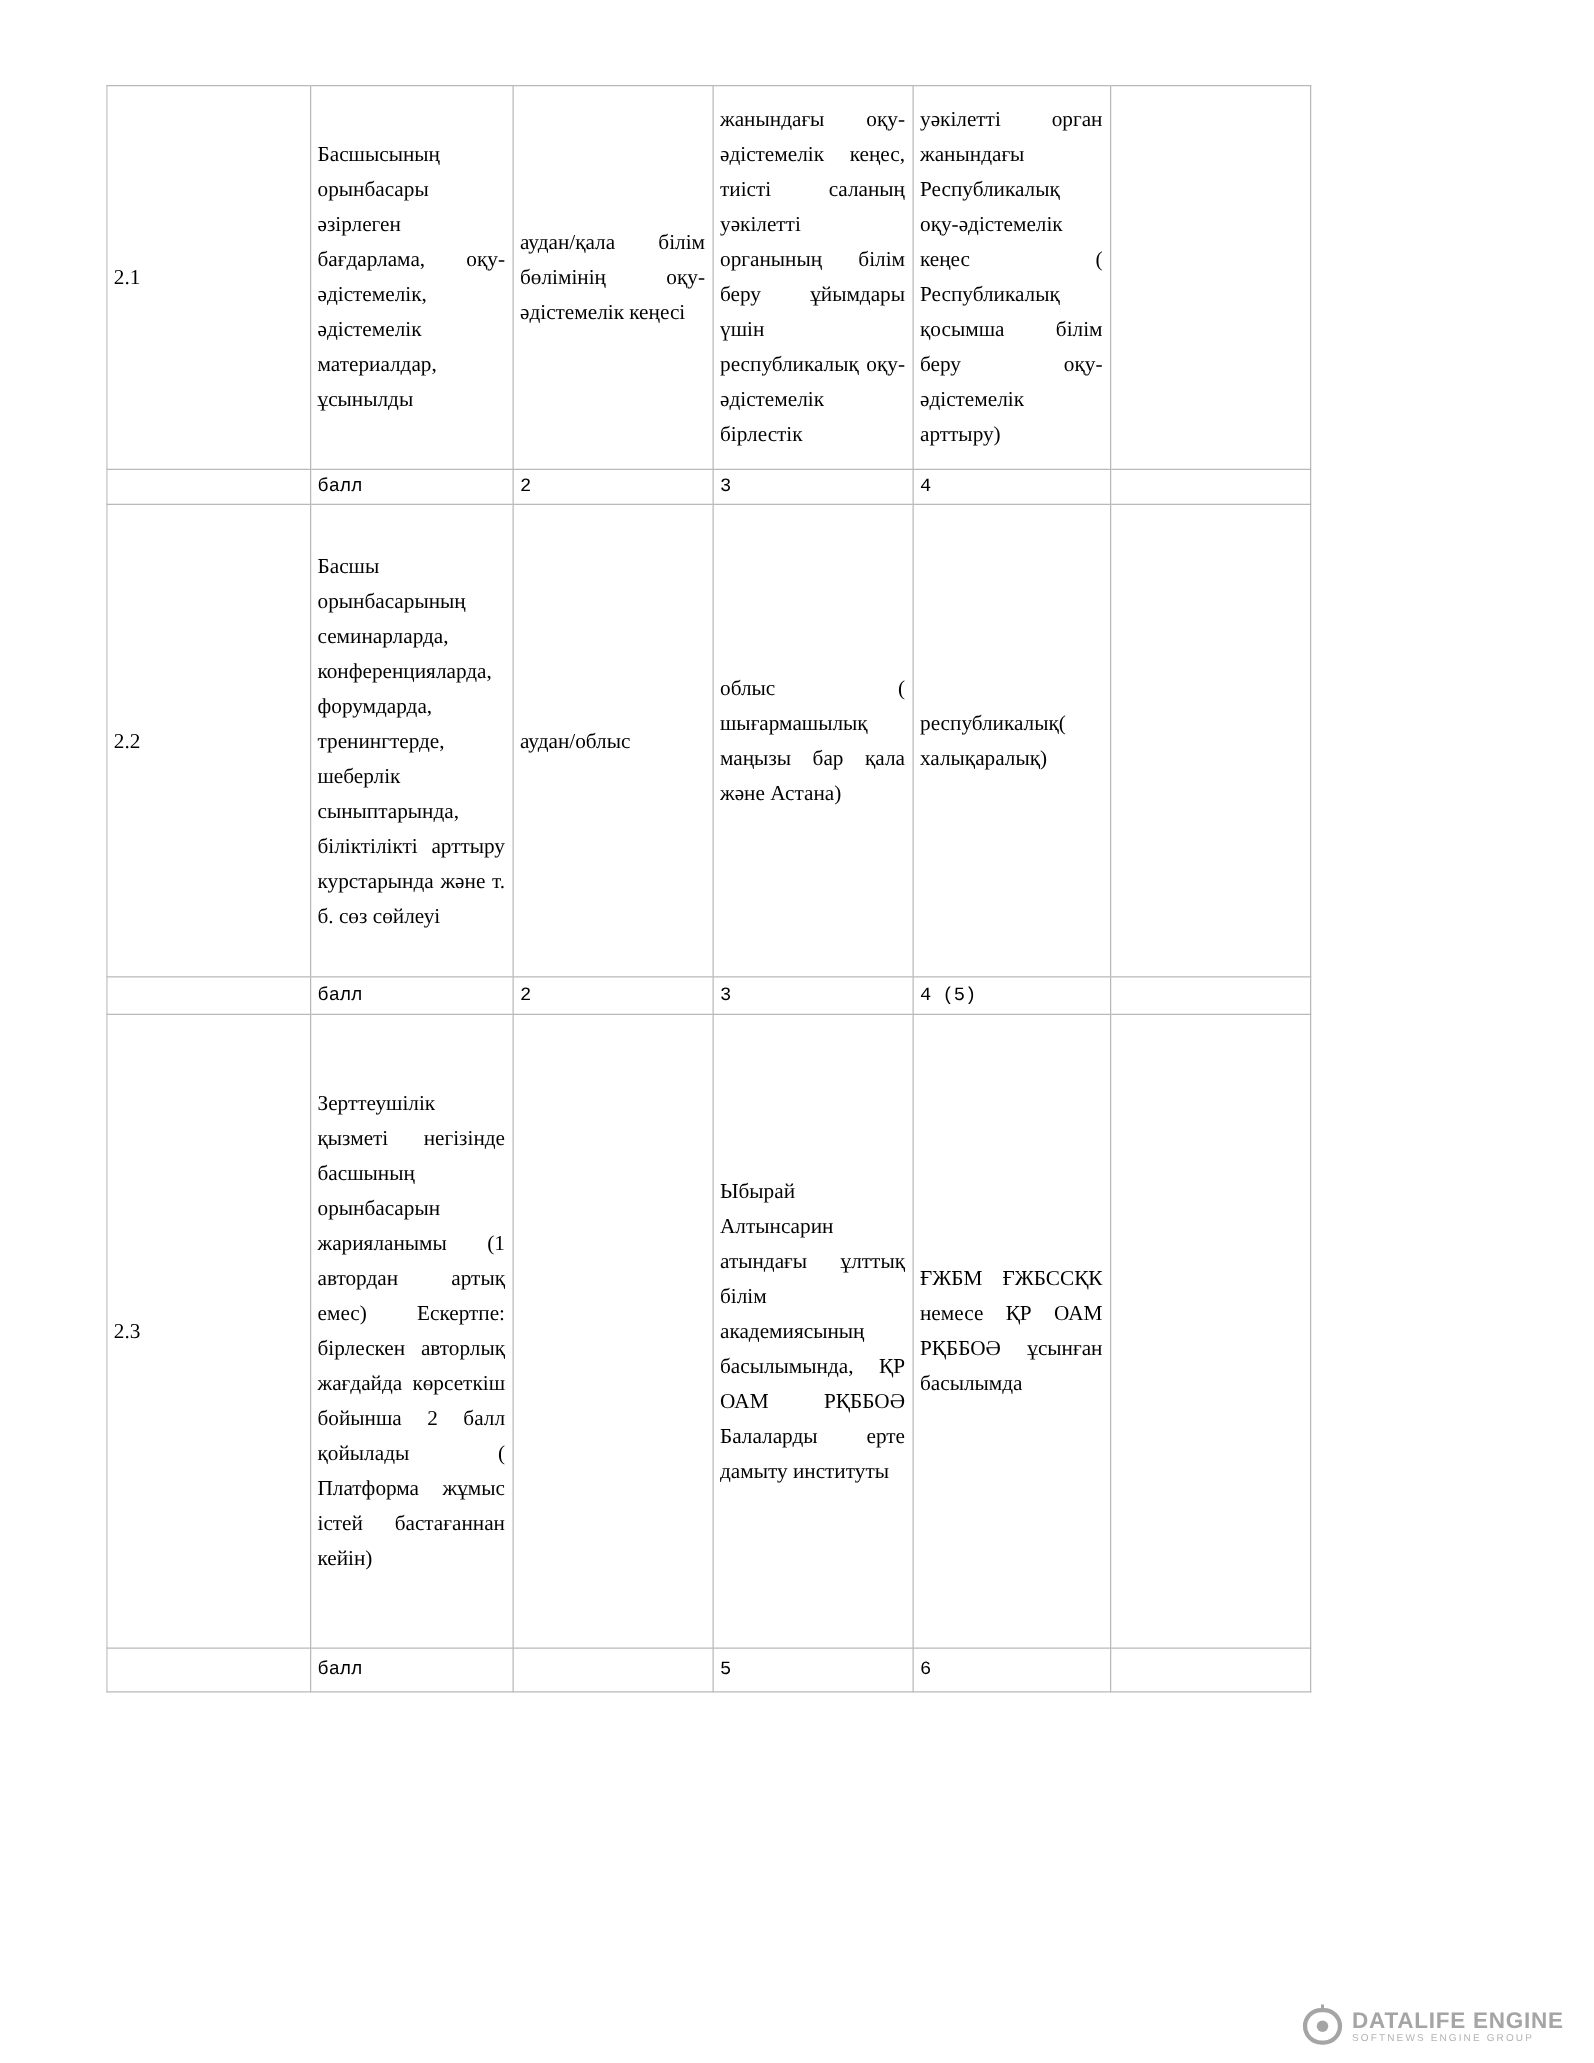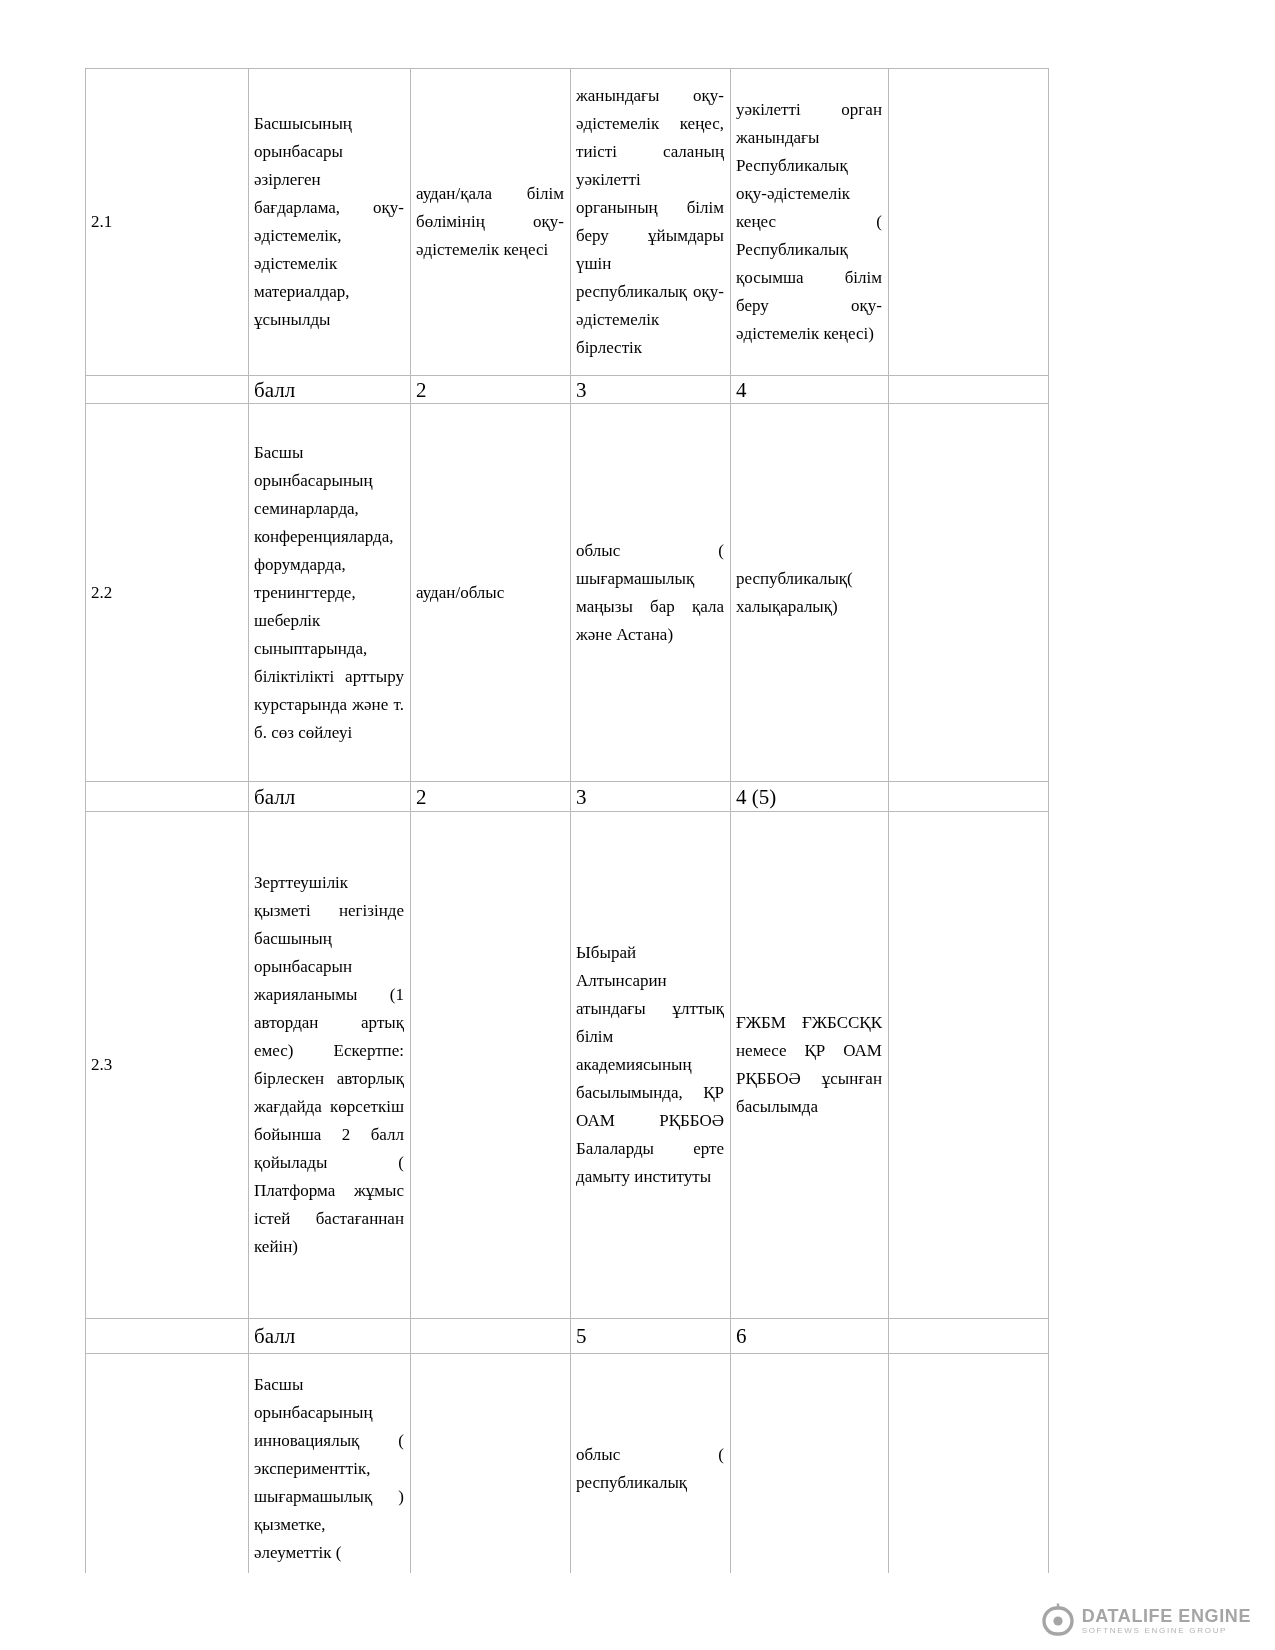--- a/index.html
+++ b/index.html
@@ -32,21 +32,21 @@
     padding: 1px 6px 1px 5px;
     vertical-align: middle;
     word-wrap: break-word;
     overflow-wrap: break-word;
     hyphens: none;
   }
   td.j { text-align: justify; }
   td.top { vertical-align: top; padding-top: 3px; }
   td.bottom { vertical-align: bottom; padding-bottom: 4px; }
   td.c-num { padding-left: 9px; font-family: Liberation Serif, serif; }
-  tr.score-row td { line-height: 22px; font-size: 21px; }
+  tr.score-row td { line-height: 22px; font-size: 15px; font-family: Liberation Mono, monospace; }
   .footer {
     position: absolute;
     right: 24px;
     bottom: 11px;
     display: flex;
     align-items: center;
     gap: 7px;
     font-family: "Liberation Sans", sans-serif;
     justify-content: flex-end;
   }
@@ -77,21 +77,21 @@
         <col style="width:158px">
         <col style="width:160px">
     </colgroup>
 
     <tbody>
         <tr style="height:307px">
       <td class="c-num">2.1</td>
       <td class="j top">Басшысының орынбасары әзірлеген бағдарлама, оқу-әдістемелік, әдістемелік материалдар, ұсынылды</td>
       <td class="j">аудан/қала білім бөлімінің оқу-әдістемелік кеңесі</td>
       <td class="j">жанындағы оқу-әдістемелік кеңес, тиісті саланың уәкілетті органының білім беру ұйымдары үшін республикалық оқу-әдістемелік бірлестік</td>
-      <td class="j">уәкілетті орган жанындағы Республикалық оқу-әдістемелік кеңес ( Республикалық қосымша білім беру оқу-әдістемелік кеңесі)</td>
+      <td class="j">уәкілетті орган жанындағы Республикалық оқу-әдістемелік кеңес ( Республикалық қосымша білім беру оқу-әдістемелік арттыру)</td>
       <td></td>
     </tr>
     <tr class="score-row" style="height:28px">
       <td></td>
       <td>балл</td>
       <td>2</td>
       <td>3</td>
       <td>4</td>
       <td></td>
     </tr>
@@ -123,28 +123,20 @@
     </tr>
     <tr class="score-row" style="height:35px">
       <td></td>
       <td>балл</td>
       <td></td>
       <td>5</td>
       <td>6</td>
       <td></td>
     </tr>
 
-    <tr style="height:230px">
-      <td class="c-num"></td>
-      <td class="j top">Басшы орынбасарының инновациялық ( эксперименттік, шығармашылық ) қызметке, әлеуметтік (</td>
-      <td class="j"></td>
-      <td class="j bottom">облыс ( республикалық</td>
-      <td class="j"></td>
-      <td></td>
-    </tr>
   </tbody>
     </table>
 </div>
 
 <div class="footer">
   <span style="display:inline-flex;">
     <svg width="34" height="37" viewBox="0 0 34 37" xmlns="http://www.w3.org/2000/svg">
       <rect x="3" y="6" width="28" height="26" rx="13" ry="13" fill="none" stroke="#a5a5a5" stroke-width="3.4"></rect>
       <circle cx="17" cy="19" r="4.6" fill="#a5a5a5"></circle>
       <path d="M17 1.5 L17 5" stroke="#a5a5a5" stroke-width="2.4"></path>

